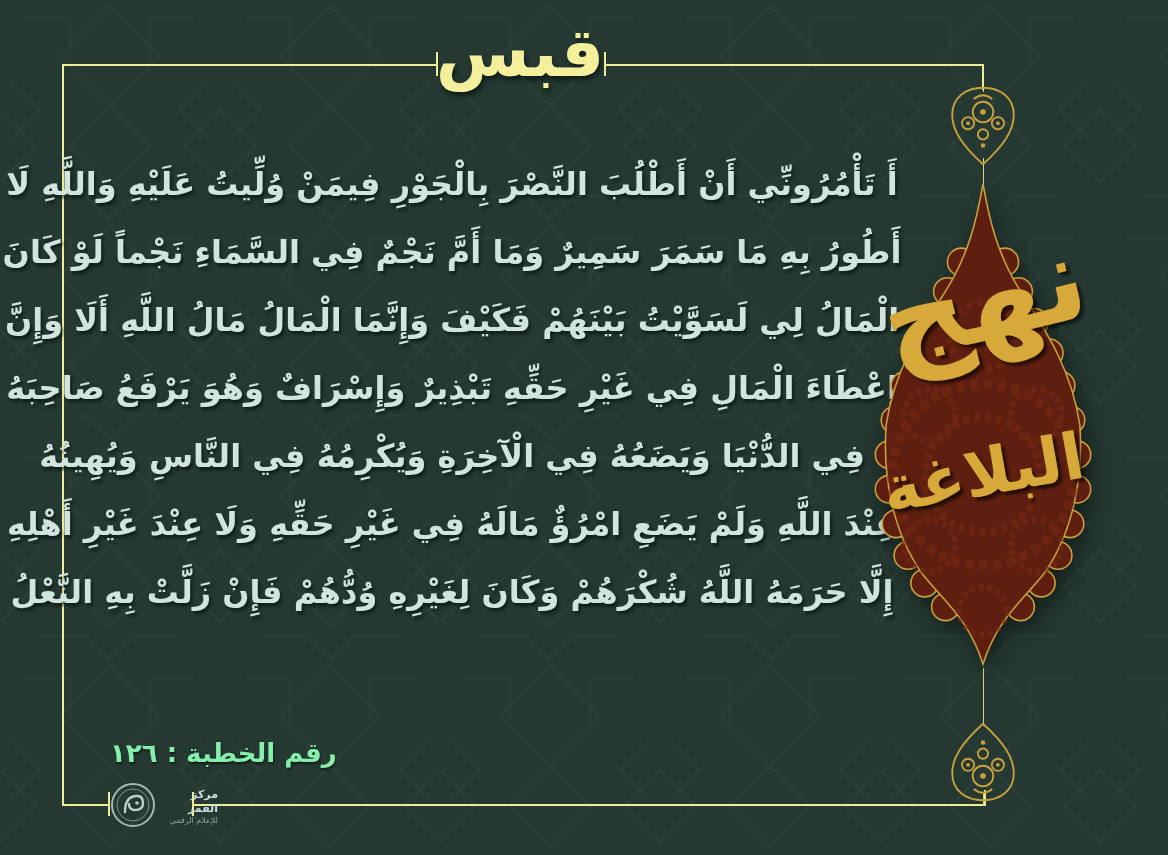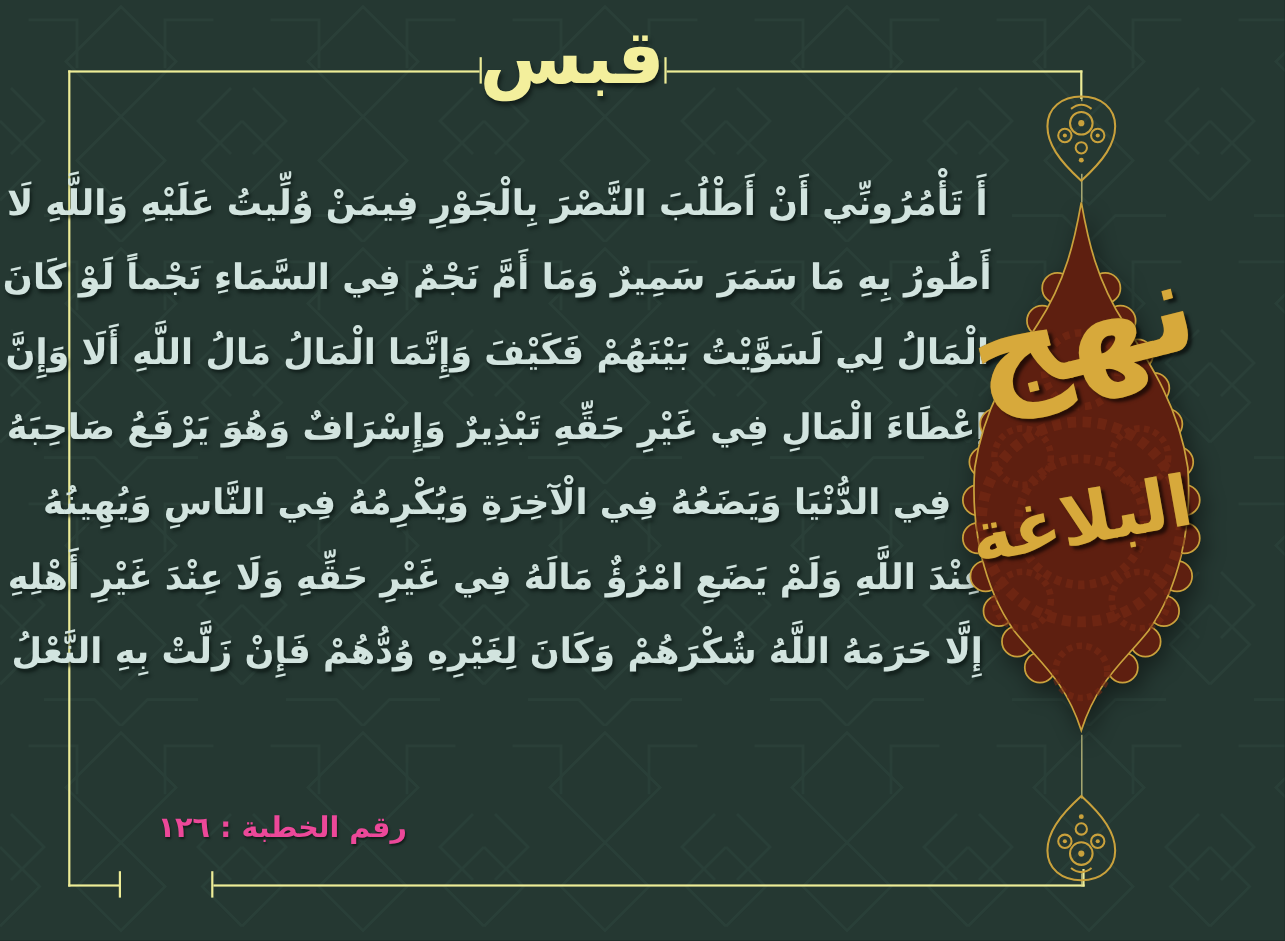--- a/index.html
+++ b/index.html
@@ -37,21 +37,21 @@
     color:#d2e4df;font-weight:bold;font-size:32px;
     text-shadow:2px 3px 3px rgba(8,18,15,.65);
   }
   .quote .line{
     height:68px;display:flex;align-items:center;justify-content:center;
     white-space:nowrap;letter-spacing:0;
   }
   
   .sermon-label{
     position:absolute;left:110px;top:738px;width:260px;
-    font-size:26px;font-weight:bold;color:#ec4899;text-align:right;direction:rtl;
+    font-size:26px;font-weight:bold;color:#86efac;text-align:left;direction:rtl;
     text-shadow:1px 2px 2px rgba(5,12,10,.6);
   }
   .logo{position:absolute;left:106px;top:780px;width:100px;height:54px;}
   .logo-emblem{position:absolute;left:4px;top:2px;width:46px;height:46px;}
   .logo-text{position:absolute;left:52px;top:8px;width:60px;text-align:right;direction:rtl;line-height:1.25;}
   .logo-line1{font-size:11px;font-weight:bold;color:#cfe0da;}
   .logo-line2{font-size:8px;color:#8aa49a;}
   
   .orn-line{position:absolute;width:1px;background:#d9d58b;}
   .l-a{left:983px;top:88px;height:4px;}
@@ -122,20 +122,32 @@
     <div class="line">أَطُورُ بِهِ مَا سَمَرَ سَمِيرٌ وَمَا أَمَّ نَجْمٌ فِي السَّمَاءِ نَجْماً لَوْ كَانَ</div>
     <div class="line">الْمَالُ لِي لَسَوَّيْتُ بَيْنَهُمْ فَكَيْفَ وَإِنَّمَا الْمَالُ مَالُ اللَّهِ أَلَا وَإِنَّ</div>
     <div class="line">إِعْطَاءَ الْمَالِ فِي غَيْرِ حَقِّهِ تَبْذِيرٌ وَإِسْرَافٌ وَهُوَ يَرْفَعُ صَاحِبَهُ</div>
     <div class="line">فِي الدُّنْيَا وَيَضَعُهُ فِي الْآخِرَةِ وَيُكْرِمُهُ فِي النَّاسِ وَيُهِينُهُ</div>
     <div class="line">عِنْدَ اللَّهِ وَلَمْ يَضَعِ امْرُؤٌ مَالَهُ فِي غَيْرِ حَقِّهِ وَلَا عِنْدَ غَيْرِ أَهْلِهِ</div>
     <div class="line">إِلَّا حَرَمَهُ اللَّهُ شُكْرَهُمْ وَكَانَ لِغَيْرِهِ وُدُّهُمْ فَإِنْ زَلَّتْ بِهِ النَّعْلُ</div>
   </div>
 
   <div class="sermon-label">رقم الخطبة : ١٢٦</div>
 
+  <div class="logo">
+    <svg class="logo-emblem" viewBox="0 0 46 46" xmlns="http://www.w3.org/2000/svg">
+      <circle cx="23" cy="23" r="21" fill="none" stroke="#b9cfc7" stroke-width="2" opacity=".85"></circle>
+      <circle cx="23" cy="23" r="16" fill="none" stroke="#b9cfc7" stroke-width="1" opacity=".6"></circle>
+      <path d="M15,30 Q15,14 27,14 Q33,14 33,21 Q33,28 25,28 Q19,28 19,22" fill="none" stroke="#cfe0da" stroke-width="2.4" stroke-linecap="round" opacity=".9"></path>
+      <circle cx="27" cy="21" r="1.8" fill="#cfe0da" opacity=".9"></circle>
+    </svg>
+    <div class="logo-text">
+      <div class="logo-line1">مركز القمر</div>
+      <div class="logo-line2">للإعلام الرقمي</div>
+    </div>
+  </div>
 
   <div class="orn-line l-a"></div>
   <div class="orn-line l-b"></div>
   <div class="orn-line l-c"></div>
   <div class="orn-line l-d"></div>
 
   <svg class="filigree fil-top" viewBox="0 0 80 90" xmlns="http://www.w3.org/2000/svg">
     <g fill="none" stroke="#c9a13c" stroke-width="2">
       <path d="M40,86 C18,66 7,50 7,33 C7,15 21,4 40,4 C59,4 73,15 73,33 C73,50 62,66 40,86 Z"></path>
       <circle cx="40" cy="30" r="11"></circle>

